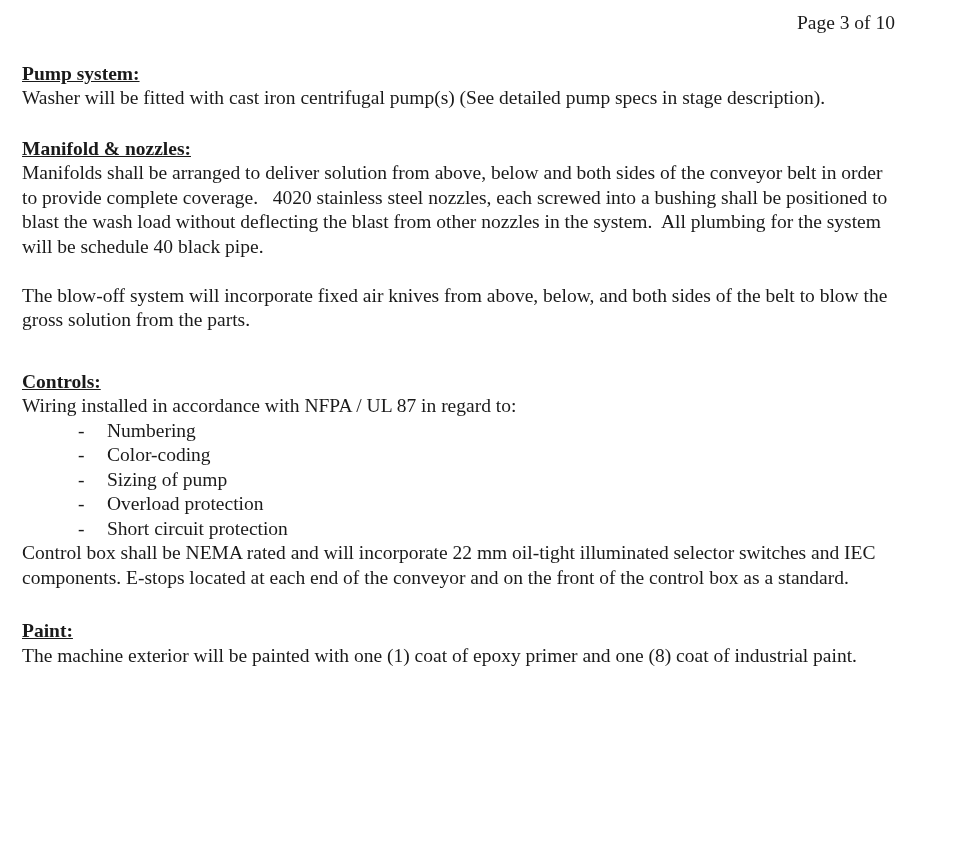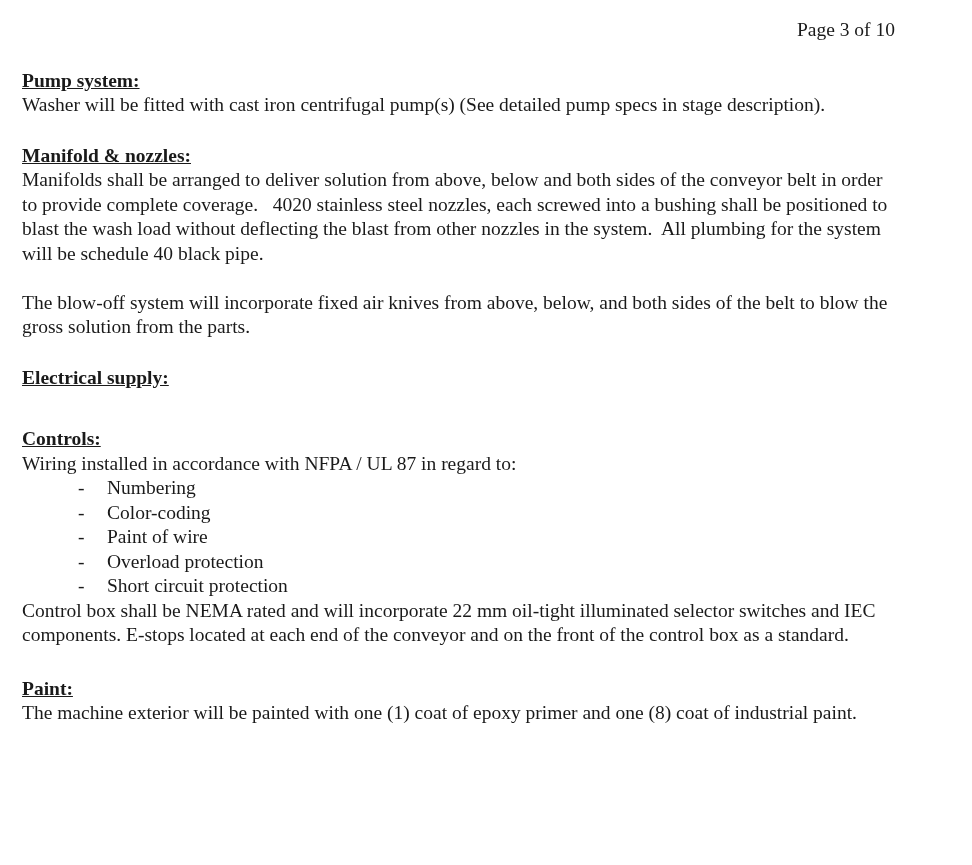--- a/index.html
+++ b/index.html
@@ -10,21 +10,21 @@
     color: #1a1a1a;
     font-family: "Liberation Serif", serif;
     font-size: 19.5px;
     line-height: 24.5px;
     overflow: hidden;
   }
   .doc {
     box-sizing: border-box;
     width: 100%;
     height: 100%;
-    padding: 18px 77px 0 22px;
+    padding: 11px 77px 0 22px;
   }
   .page-number {
     text-align: right;
   }
   .sec { margin-top: 26px; }
   .sec-pump { }
   .sec-controls { margin-top: 37px; }
   .sec-paint { margin-top: 29px; }
   h2.heading {
     margin: 0;
@@ -61,30 +61,29 @@
     <p class="para">Washer will be fitted with cast iron centrifugal pump(s) (See detailed pump specs in stage description).</p>
   </section>
 
   <section class="sec sec-manifold">
     <h2 class="heading">Manifold &amp; nozzles:</h2>
     <p class="para">Manifolds shall be arranged to deliver solution from above, below and both sides of the conveyor belt in order to provide complete coverage.   4020 stainless steel nozzles, each screwed into a bushing shall be positioned to blast the wash load without deflecting the blast from other nozzles in the system.  All plumbing for the system will be schedule 40 black pipe.</p>
     <p class="para gap">The blow-off system will incorporate fixed air knives from above, below, and both sides of the belt to blow the gross solution from the parts.</p>
   </section>
 
   <section class="sec sec-electrical">
-    <h2 class="heading">Electrical supply:</h2>
   </section>
 
   <section class="sec sec-controls">
     <h2 class="heading">Controls:</h2>
     <p class="para">Wiring installed in accordance with NFPA / UL 87 in regard to:</p>
     <ul class="bullets">
       <li class="bullet"><span class="marker">-</span><span class="bullet-text">Numbering</span></li>
       <li class="bullet"><span class="marker">-</span><span class="bullet-text">Color-coding</span></li>
-      <li class="bullet"><span class="marker">-</span><span class="bullet-text">Paint of wire</span></li>
+      <li class="bullet"><span class="marker">-</span><span class="bullet-text">Sizing of pump</span></li>
       <li class="bullet"><span class="marker">-</span><span class="bullet-text">Overload protection</span></li>
       <li class="bullet"><span class="marker">-</span><span class="bullet-text">Short circuit protection</span></li>
     </ul>
     <p class="para">Control box shall be NEMA rated and will incorporate 22 mm oil-tight illuminated selector switches and IEC components. E-stops located at each end of the conveyor and on the front of the control box as a standard.</p>
   </section>
 
   <section class="sec sec-paint">
     <h2 class="heading">Paint:</h2>
     <p class="para">The machine exterior will be painted with one (1) coat of epoxy primer and one (8) coat of industrial paint.</p>
   </section>

